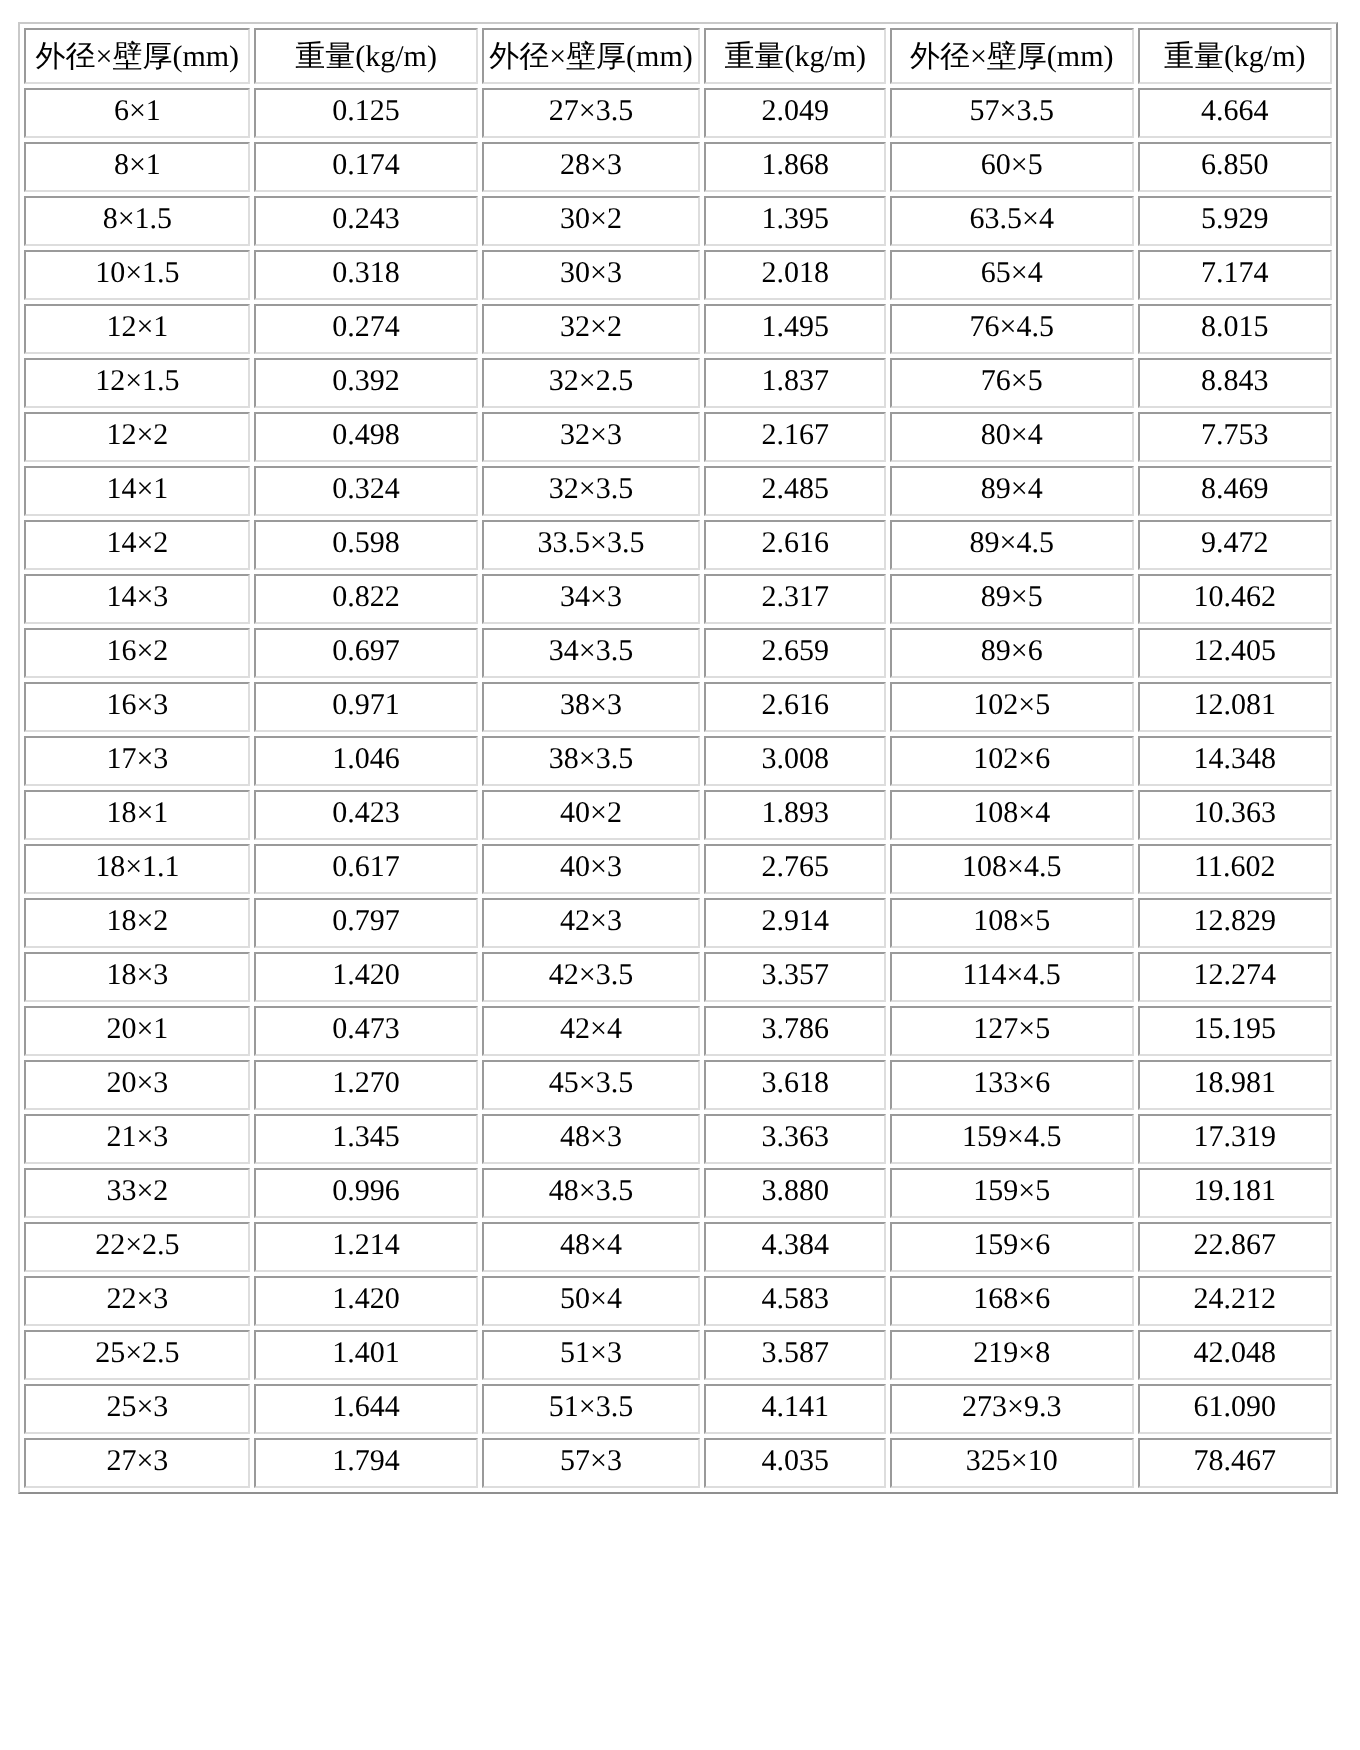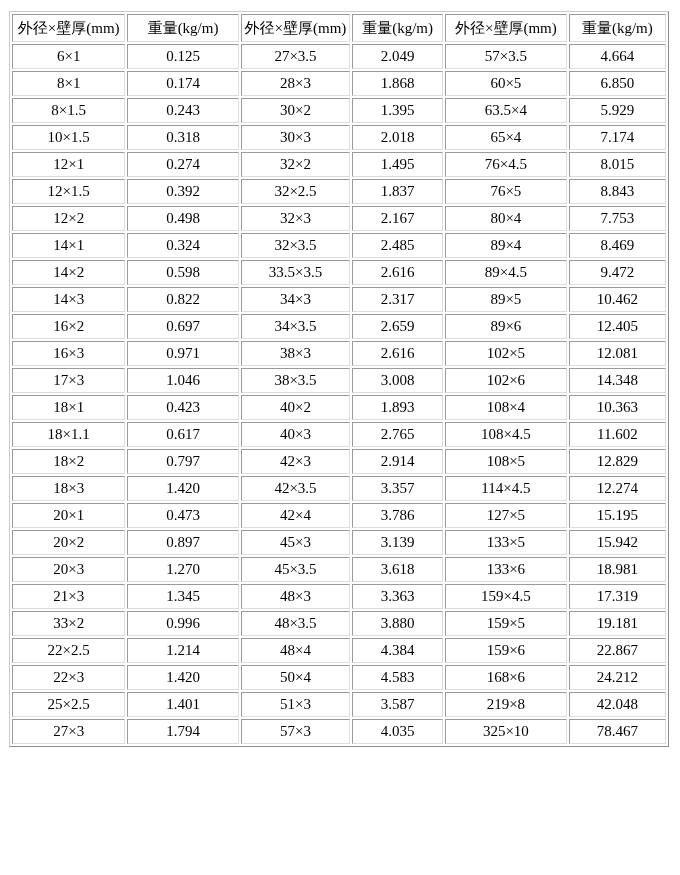--- a/index.html
+++ b/index.html
@@ -206,28 +206,20 @@
       </tr>
       <tr>
         <td>20×1</td>
         <td>0.473</td>
         <td>42×4</td>
         <td>3.786</td>
         <td>127×5</td>
         <td>15.195</td>
       </tr>
       <tr>
-        <td>20×2</td>
-        <td>0.897</td>
-        <td>45×3</td>
-        <td>3.139</td>
-        <td>133×5</td>
-        <td>15.942</td>
-      </tr>
-      <tr>
         <td>20×3</td>
         <td>1.270</td>
         <td>45×3.5</td>
         <td>3.618</td>
         <td>133×6</td>
         <td>18.981</td>
       </tr>
       <tr>
         <td>21×3</td>
         <td>1.345</td>
@@ -262,20 +254,28 @@
       </tr>
       <tr>
         <td>25×2.5</td>
         <td>1.401</td>
         <td>51×3</td>
         <td>3.587</td>
         <td>219×8</td>
         <td>42.048</td>
       </tr>
       <tr>
+        <td>25×3</td>
+        <td>1.644</td>
+        <td>51×3.5</td>
+        <td>4.141</td>
+        <td>273×9.3</td>
+        <td>61.090</td>
+      </tr>
+      <tr>
         <td>27×3</td>
         <td>1.794</td>
         <td>57×3</td>
         <td>4.035</td>
         <td>325×10</td>
         <td>78.467</td>
       </tr>
     </tbody>
 </table>
 

